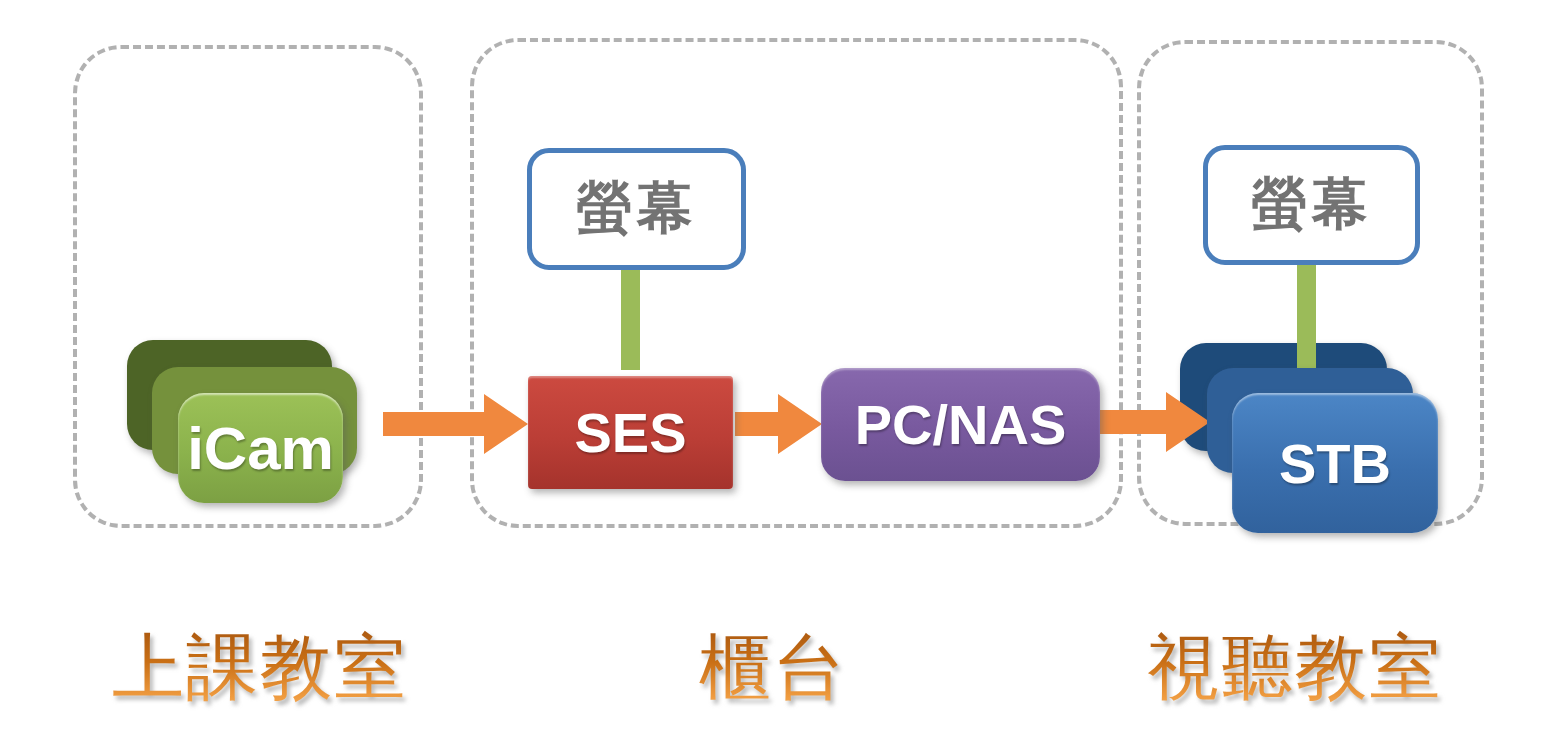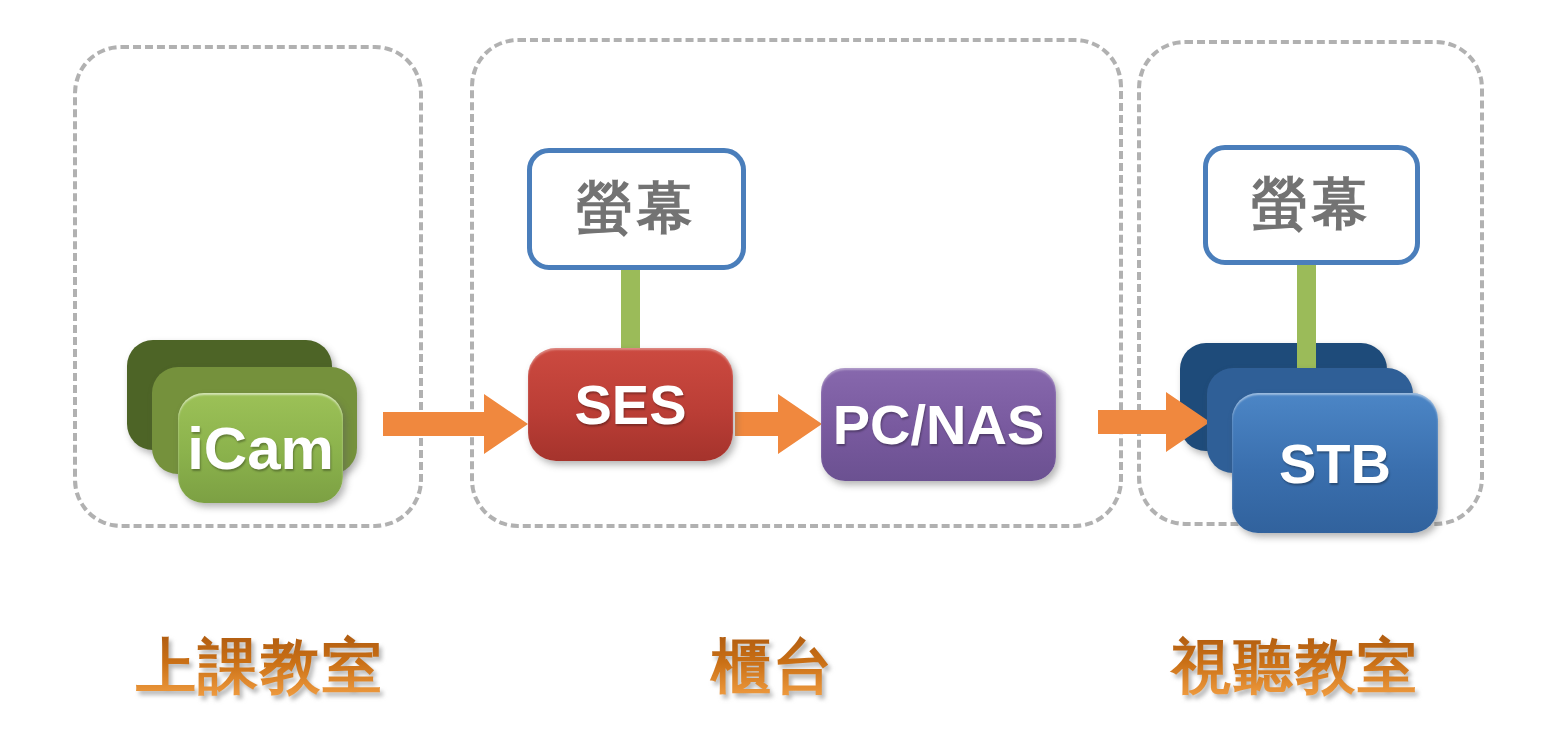--- a/index.html
+++ b/index.html
@@ -52,27 +52,27 @@
   
   .stb-back  { left: 1180px; top: 343px; width: 207px; height: 108px; background: #1e4b7a; z-index: 2; }
   .stb-mid   { left: 1207px; top: 368px; width: 206px; height: 105px; background: #2f5f97; z-index: 4; }
   .stb-front { left: 1232px; top: 393px; width: 206px; height: 140px; z-index: 5;
                background: linear-gradient(180deg, #4c86c6 0%, #3a6fae 55%, #31629d 100%);
                box-shadow: 3px 4px 7px rgba(90,90,90,0.45), inset 0 2px 2px rgba(255,255,255,0.45);
                font-size: 56px; }
 
   
   .ses-box {
-    left: 528px; top: 348px; width: 205px; height: 113px; z-index: 4;
-    border-radius: 28px; font-size: 56px;
+    left: 528px; top: 376px; width: 205px; height: 113px; z-index: 4;
+    border-radius: 4px; font-size: 56px;
     background: linear-gradient(180deg, #cc4a40 0%, #bb3e36 55%, #a5332c 100%);
     box-shadow: 3px 4px 7px rgba(90,90,90,0.45), inset 0 2px 2px rgba(255,255,255,0.35);
   }
   .pcnas-box {
-    left: 821px; top: 368px; width: 235px; height: 113px; z-index: 4;
+    left: 821px; top: 368px; width: 279px; height: 113px; z-index: 4;
     border-radius: 24px; font-size: 56px;
     background: linear-gradient(180deg, #8768ad 0%, #78599e 55%, #6b5191 100%);
     box-shadow: 3px 4px 7px rgba(90,90,90,0.45), inset 0 2px 2px rgba(255,255,255,0.35);
   }
 
   
   .monitor {
     position: absolute;
     background: #ffffff;
     border: 5px solid #4a7ebb;
@@ -119,22 +119,22 @@
   .arrow-1 { left: 383px;  top: 394px; width: 145px; }
   .arrow-2 { left: 735px;  top: 394px; width: 87px;  }
   .arrow-3 { left: 1098px; top: 392px; width: 112px; }
 
   
   .caption {
     position: absolute;
     width: 400px;
     top: 614px;
     text-align: center;
-    font-size: 60px;
-    font-weight: 700;
+    font-size: 72px;
+    font-weight: 400;
     line-height: 106px;
     letter-spacing: 2px;
     color: #d9821f; 
     background: linear-gradient(180deg, #9e4f0e 0%, #c96f15 45%, #ef9b3f 78%, #f9b96f 100%);
     -webkit-background-clip: text;
     background-clip: text;
     -webkit-text-fill-color: transparent;
     filter: drop-shadow(3px 4px 2px rgba(125,125,125,0.55));
     z-index: 6;
     white-space: nowrap;

